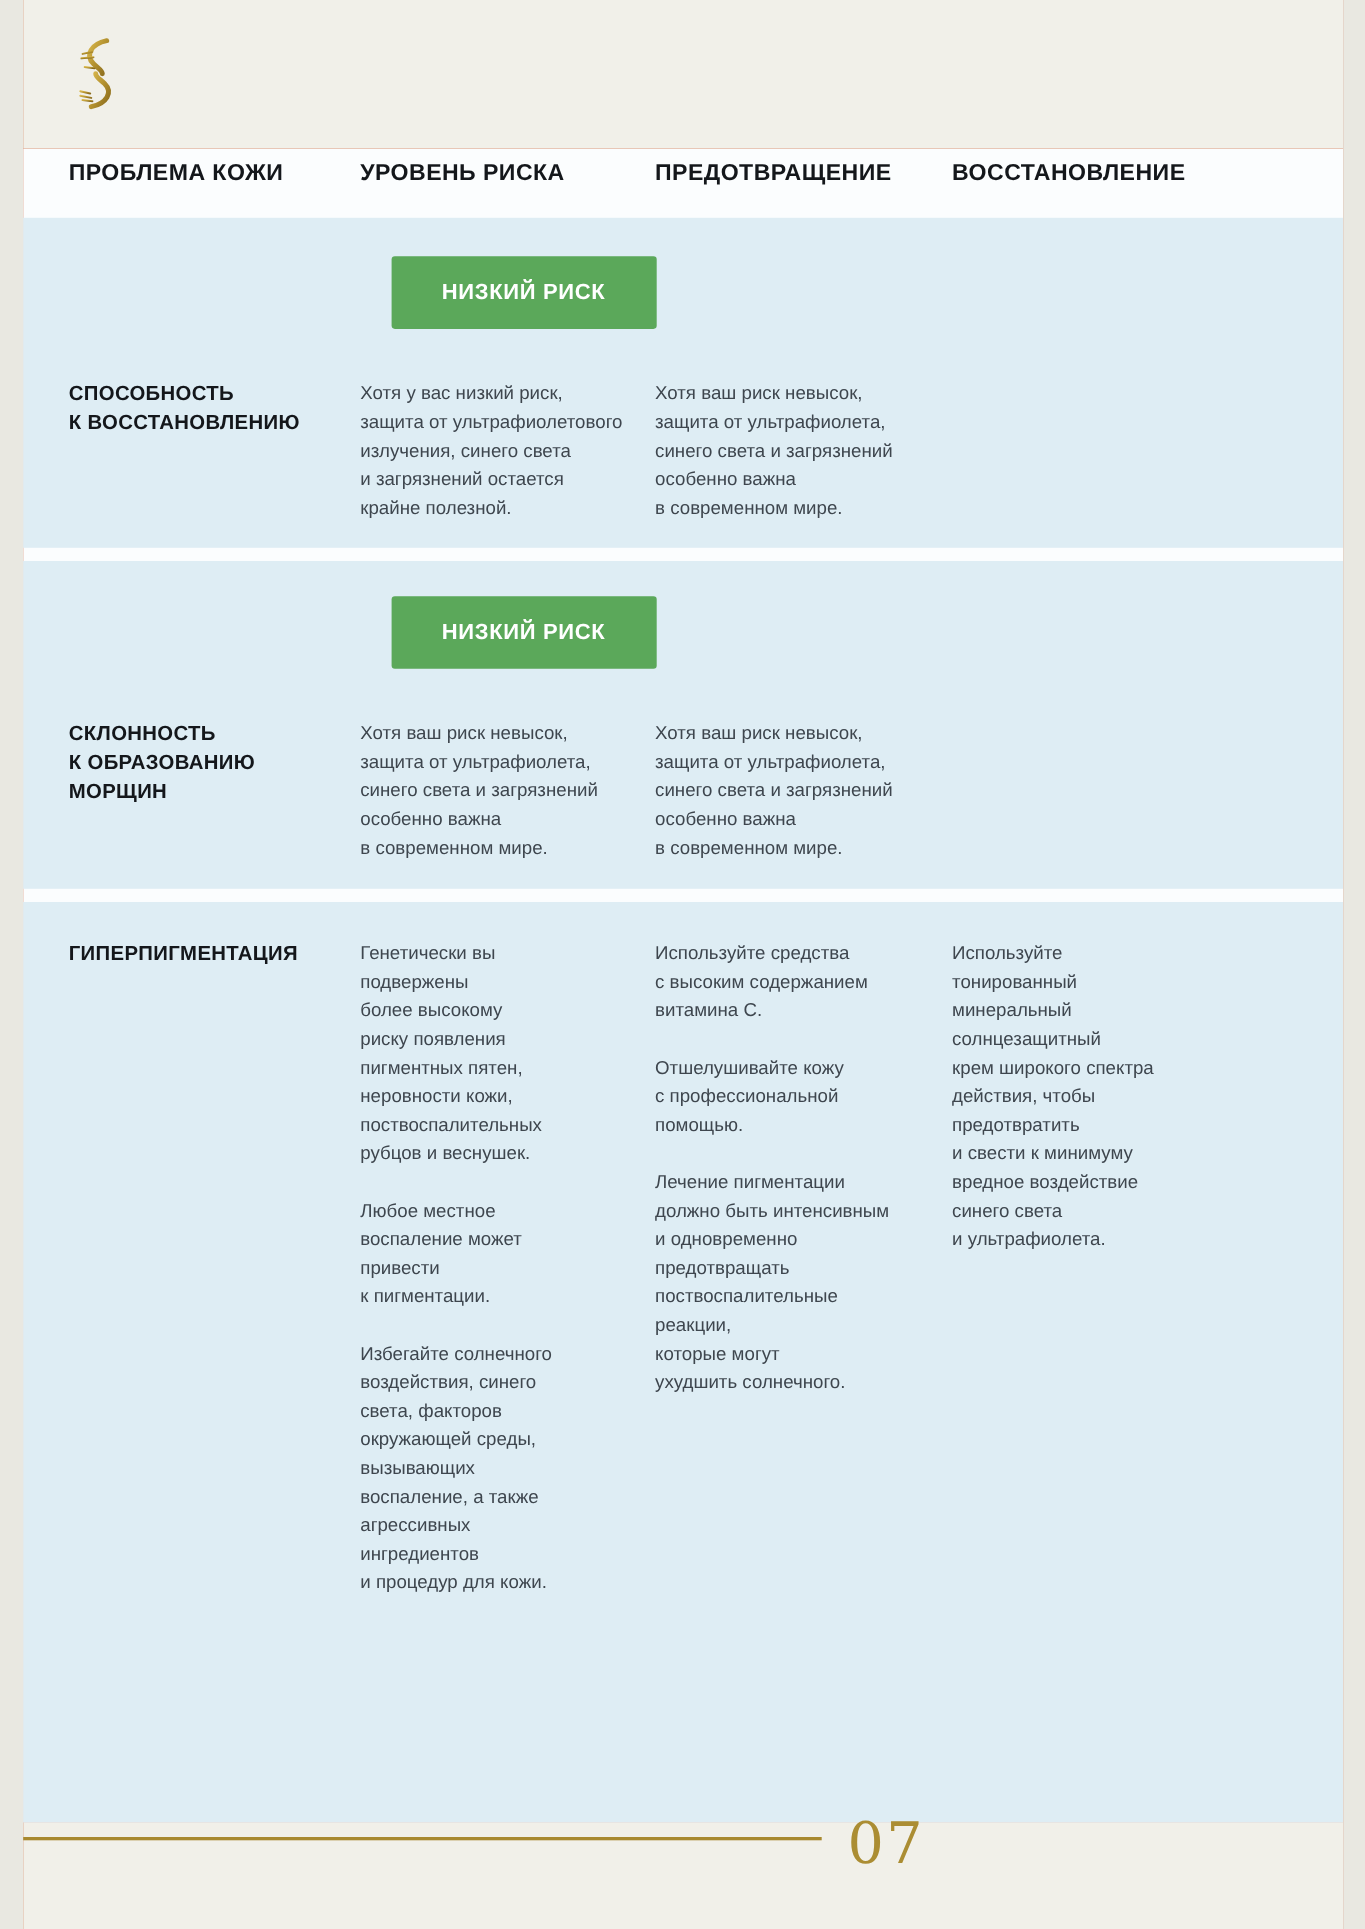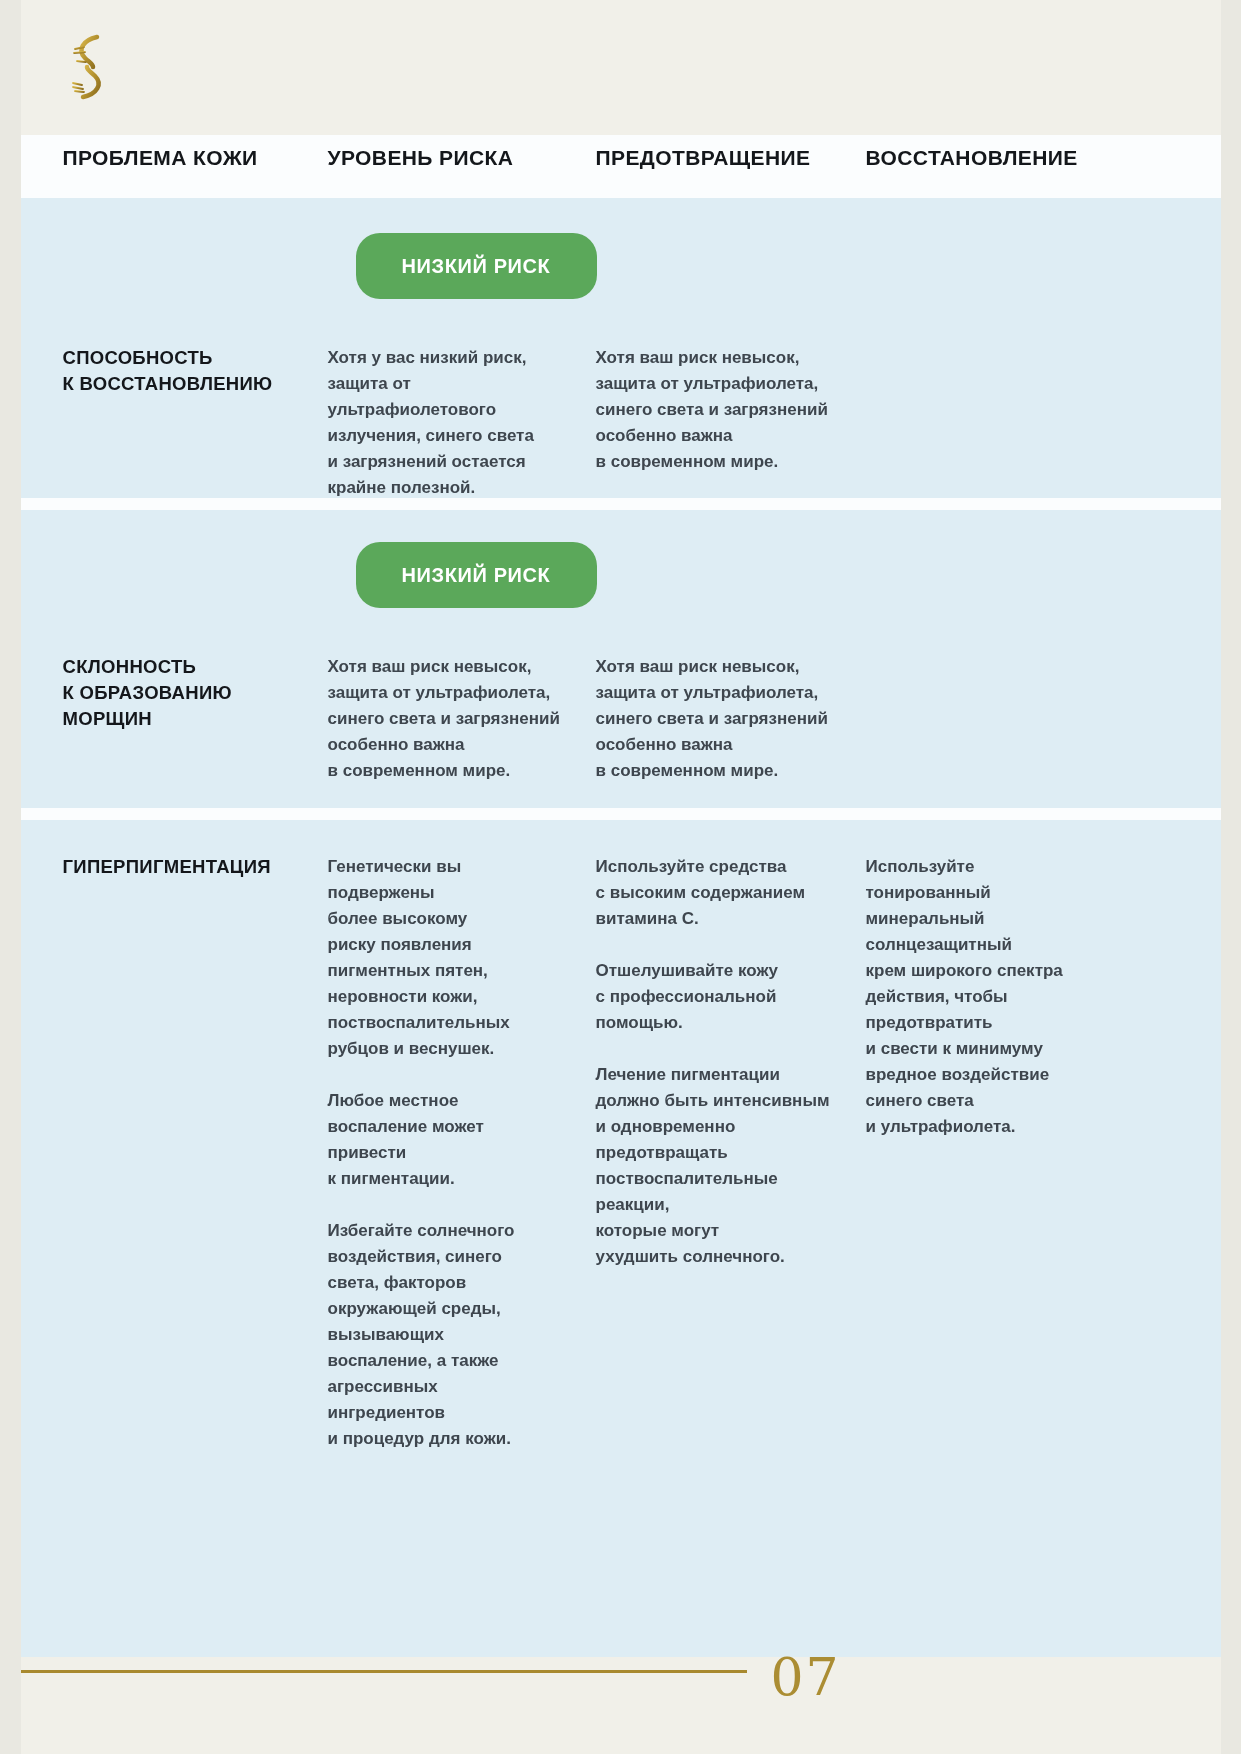--- a/index.html
+++ b/index.html
@@ -42,21 +42,21 @@
   .section-1 { height: 300px; padding-top: 35px; }
   .section-2 { height: 298px; padding-top: 32px; }
   .section-3 { height: 837px; padding-top: 34px; }
 
   .badge-row { margin-bottom: 46px; }
   .badge {
     grid-column: 2;
     margin-left: 28px;
     width: 241px;
     height: 66px;
-    border-radius: 24px;
+    border-radius: 3px;
     display: flex;
     align-items: center;
     justify-content: center;
     color: #ffffff;
     font-size: 20px;
     font-weight: 700;
     letter-spacing: 0.6px;
     white-space: nowrap;
   }
   .badge--low  { background: #5ba85a; }
@@ -71,21 +71,21 @@
     color: #14171b;
     padding-right: 20px;
   }
   .cell-text {
     font-size: 17px;
     line-height: 26px;
     color: #3e464e;
     padding-right: 18px;
     max-width: 300px;
   }
-  .cell-text p { margin: 0 0 26px 0; white-space: pre-line; font-weight: bold; }
+  .cell-text p { margin: 0 0 26px 0; white-space: pre-line; }
   .cell-text p:last-child { margin-bottom: 0; }
 
   
   .footer { position: relative; height: 97px; background: #f1f0e9; }
   .footer-rule {
     position: absolute;
     left: 0; top: 13px;
     width: 726px; height: 3px;
     background: #a8892f;
   }

